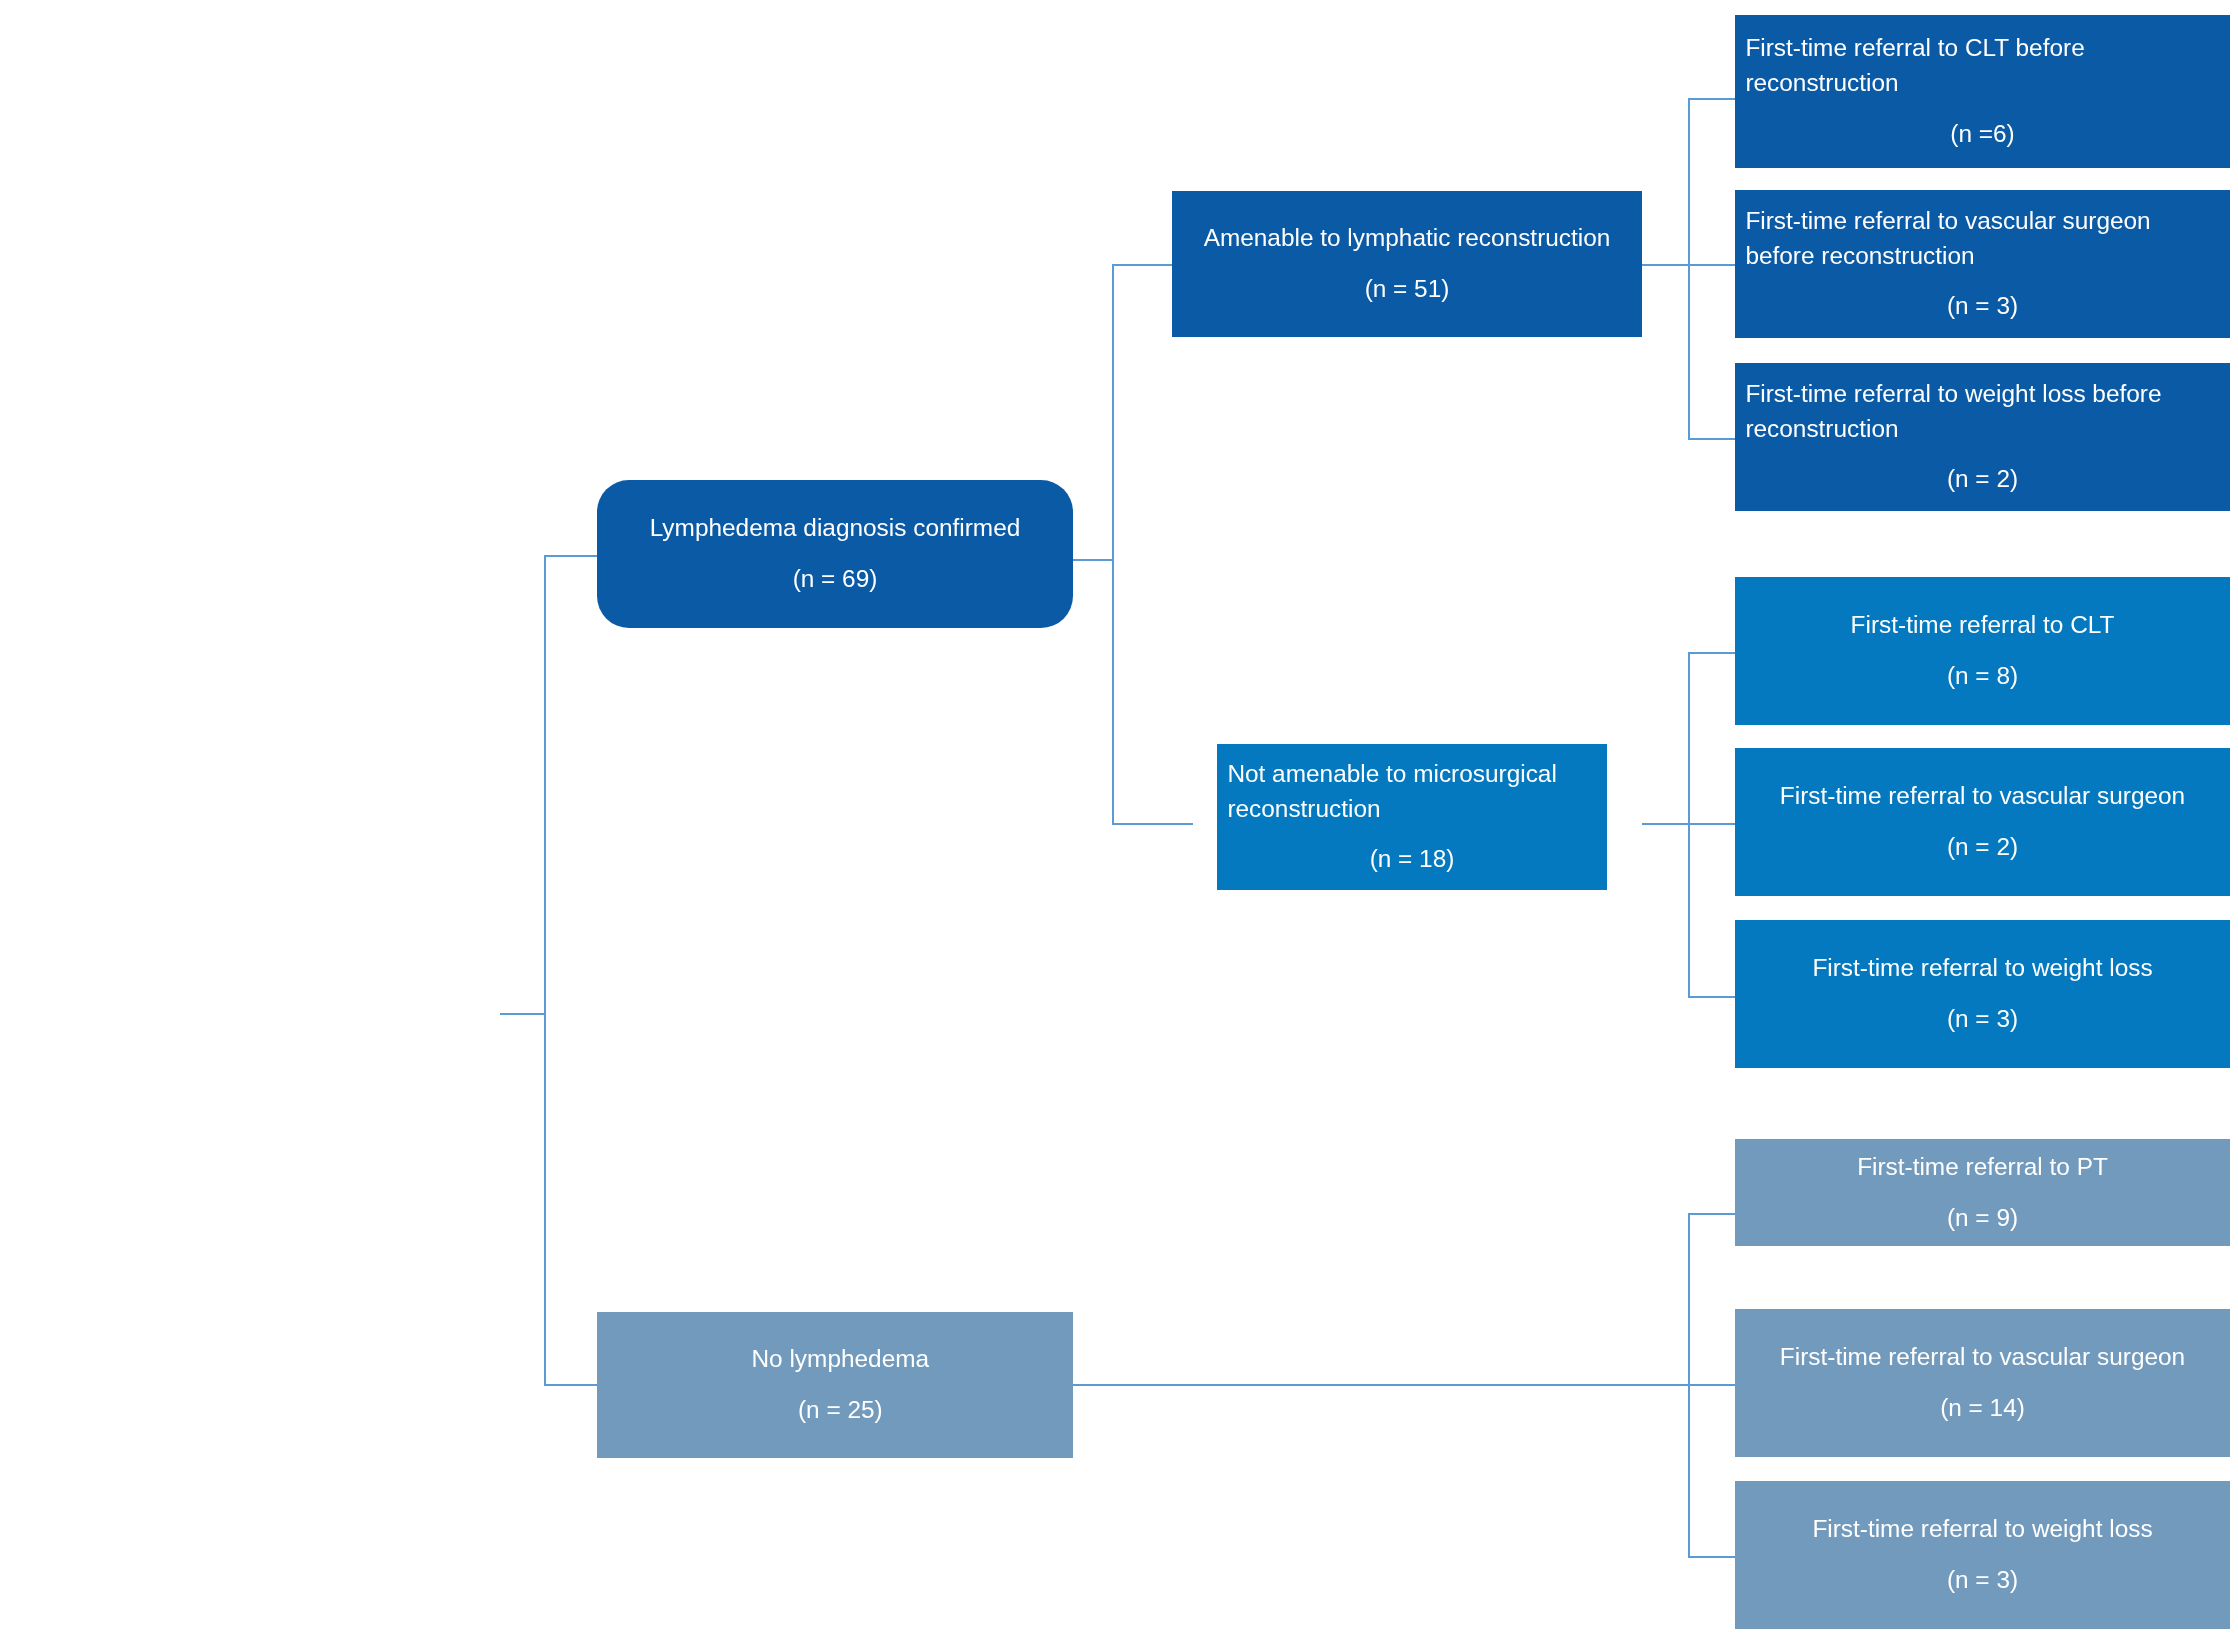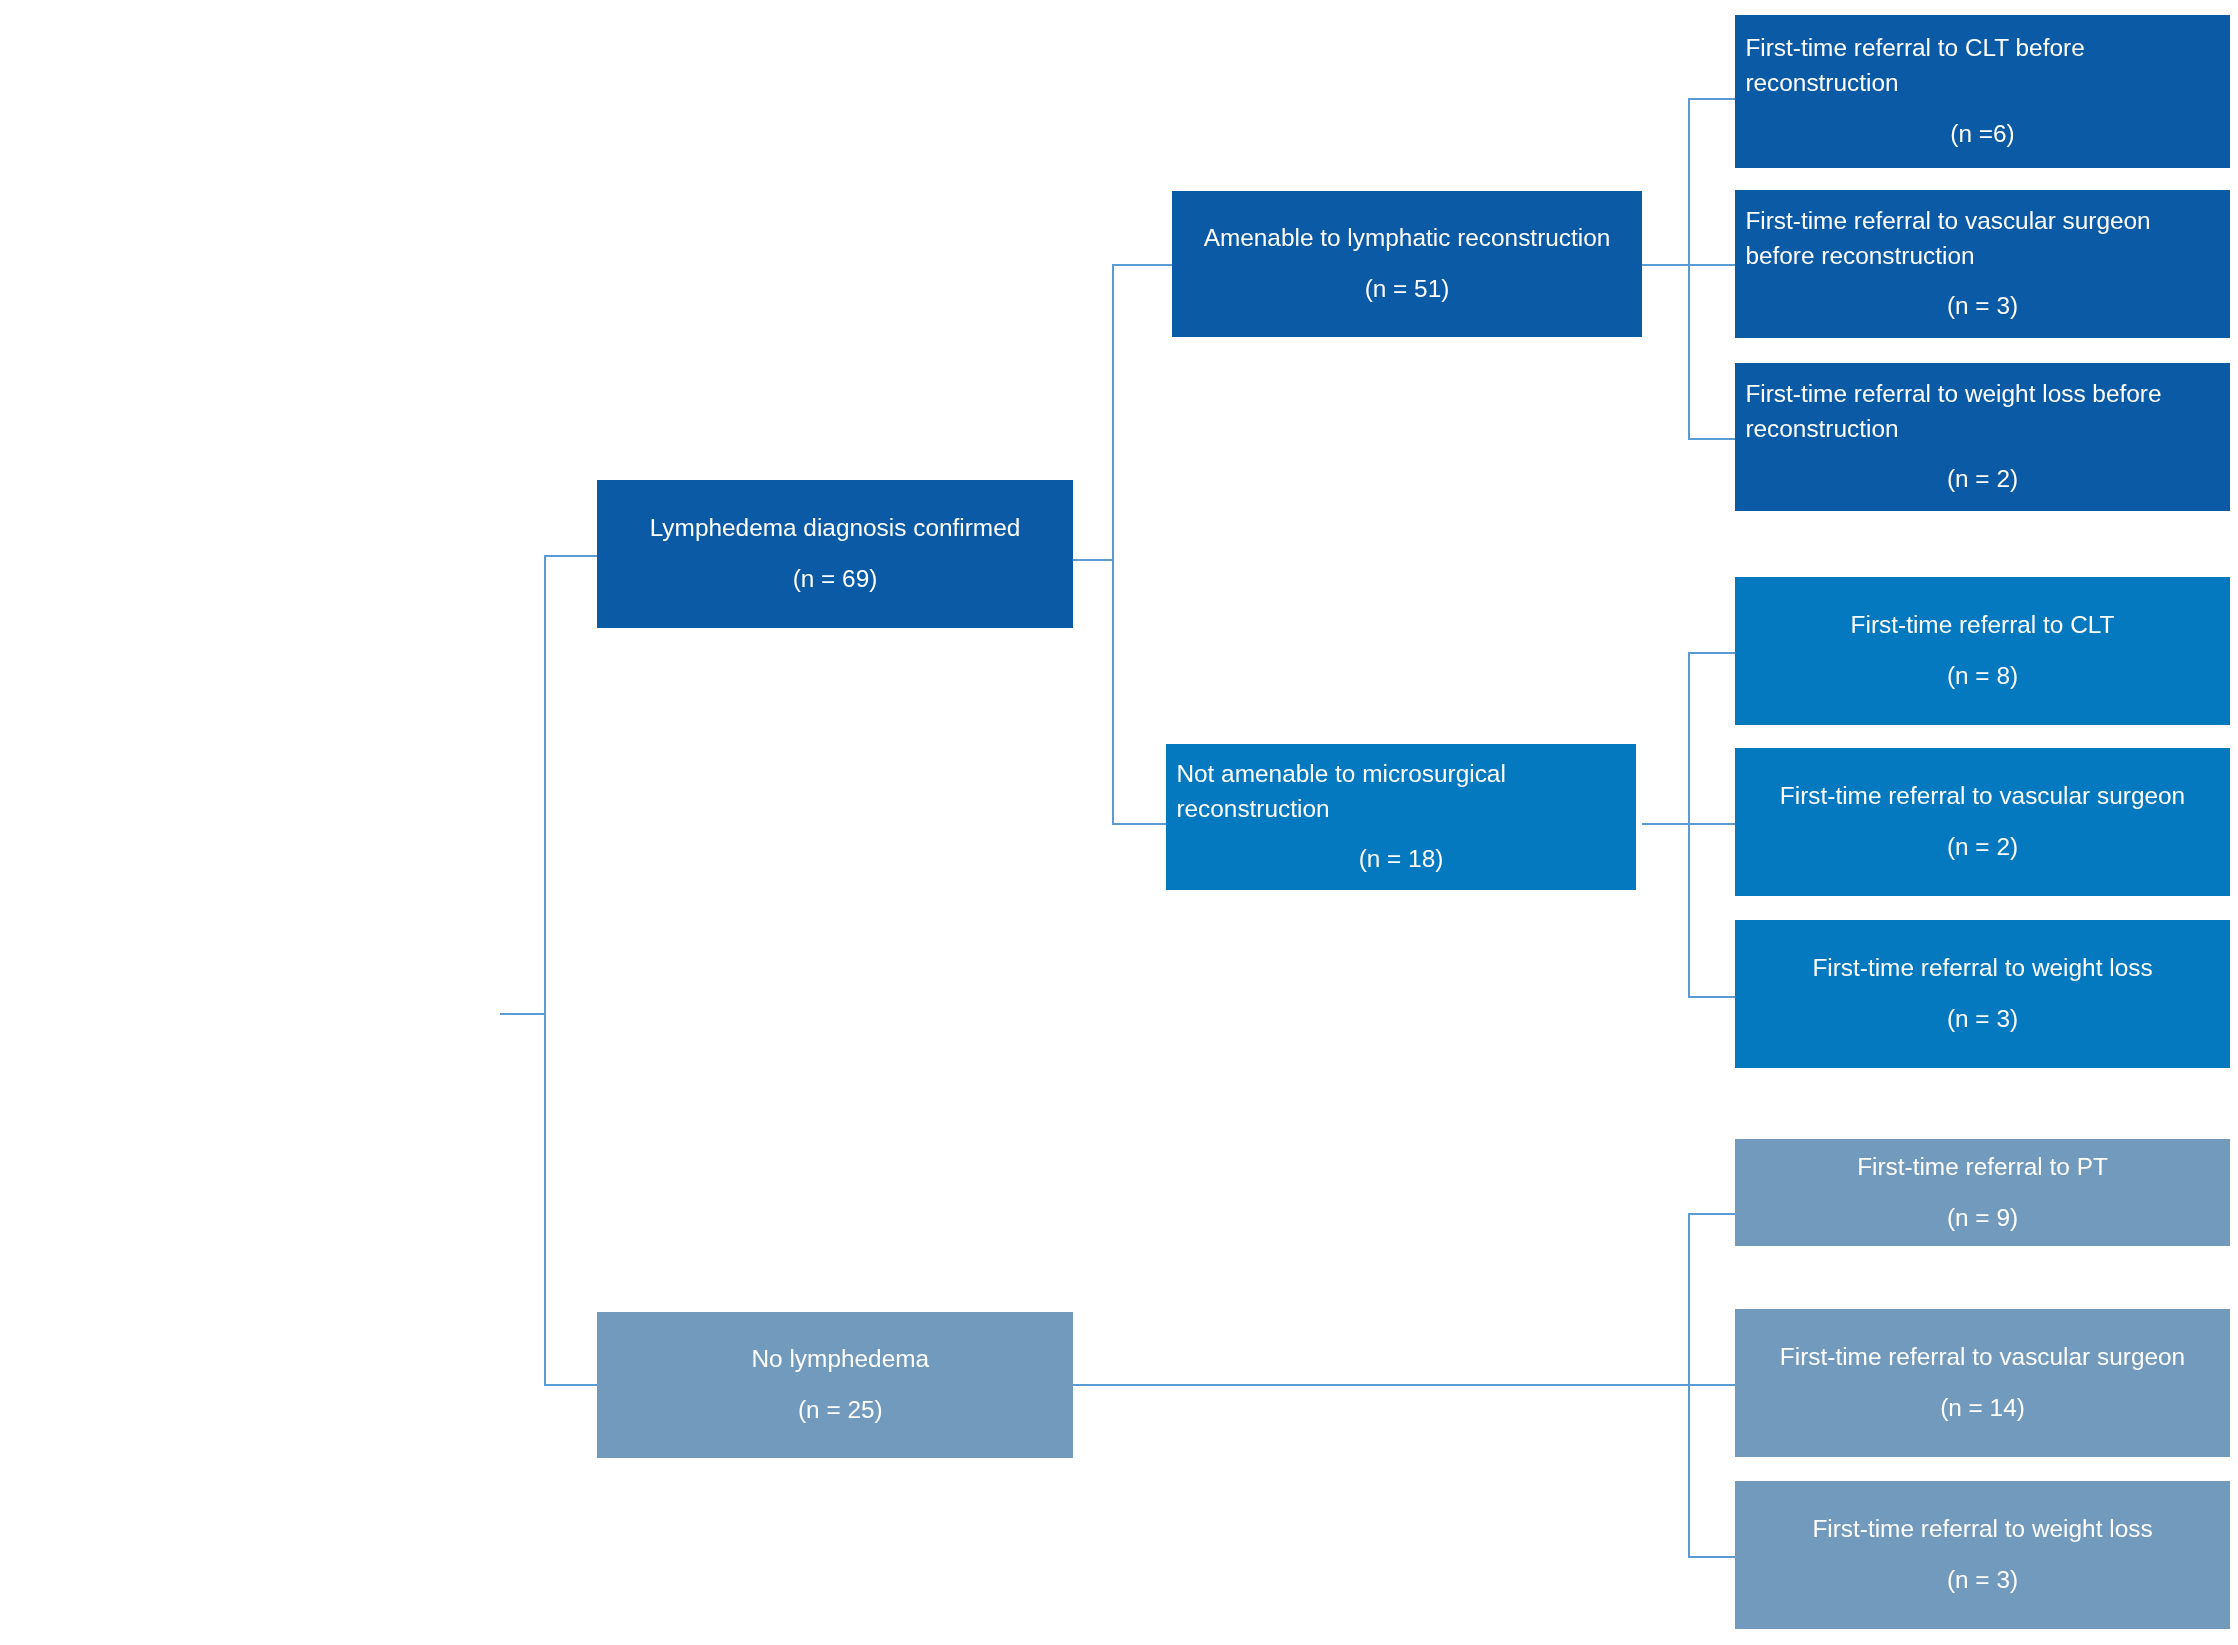--- a/index.html
+++ b/index.html
@@ -76,36 +76,36 @@
   <div class="conn h" style="left:1688px; top:823px; width:47px;"></div>
   <div class="conn h" style="left:1688px; top:996px; width:47px;"></div>
 
   <div class="conn h" style="left:1073px; top:1384px; width:616px;"></div>
   <div class="conn v" style="left:1688px; top:1213px; height:345px;"></div>
   <div class="conn h" style="left:1688px; top:1213px; width:47px;"></div>
   <div class="conn h" style="left:1688px; top:1384px; width:47px;"></div>
   <div class="conn h" style="left:1688px; top:1556px; width:47px;"></div>
 
 
-  <div class="node c-dark" style="left:597px; top:480px; width:476px; height:148px;">
+  <div class="node c-dark" style="left:597px; top:480px; width:476px; height:148px;border-radius:32px;">
     <span class="line">Lymphedema diagnosis confirmed</span>
     <span class="count">(n = 69)</span>
   </div>
 
   <div class="node c-gray" style="left:597px; top:1312px; width:476px; height:146px;padding-left:21px;">
     <span class="line">No lymphedema</span>
     <span class="count">(n = 25)</span>
   </div>
 
   <div class="node c-dark" style="left:1172px; top:191px; width:470px; height:146px;">
     <span class="line">Amenable to lymphatic reconstruction</span>
     <span class="count">(n = 51)</span>
   </div>
 
-  <div class="node c-mid" style="left:1166px; top:744px; width:470px; height:146px;">
+  <div class="node c-mid" style="left:1217px; top:744px; width:390px; height:146px;">
     <span class="line">Not amenable to microsurgical reconstruction</span>
     <span class="count">(n = 18)</span>
   </div>
 
   <div class="node c-dark" style="left:1735px; top:15px; width:495px; height:153px;">
     <span class="line">First-time referral to CLT before reconstruction</span>
     <span class="count">(n =6)</span>
   </div>
 
   <div class="node c-dark" style="left:1735px; top:190px; width:495px; height:148px;">

